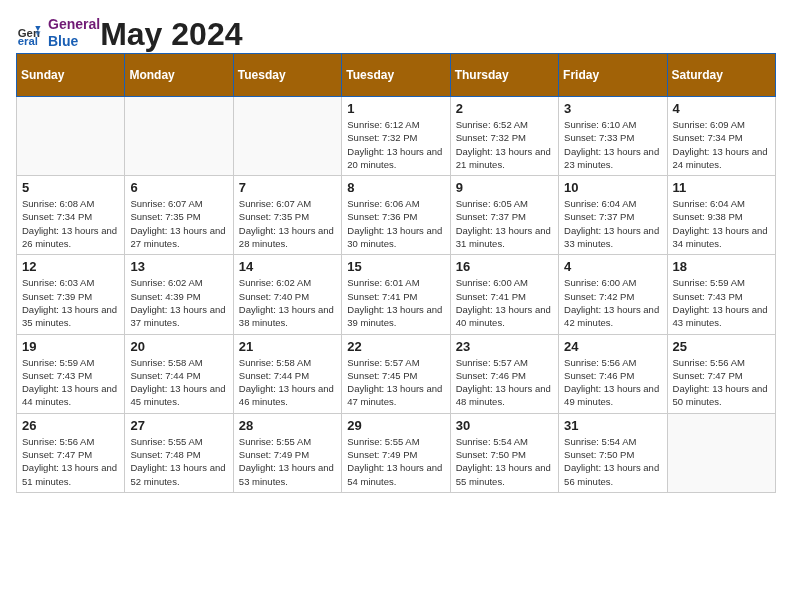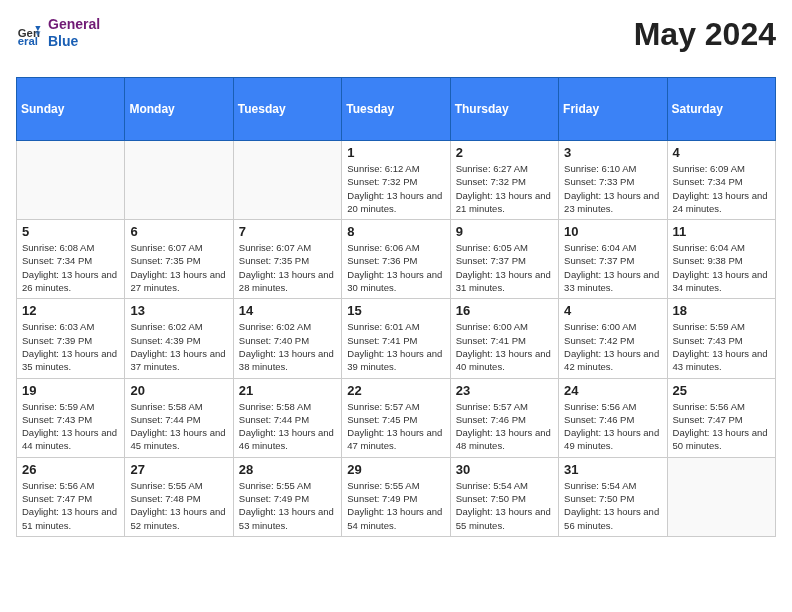--- a/index.html
+++ b/index.html
@@ -5,23 +5,22 @@
     * { margin: 0; padding: 0; box-sizing: border-box; }
     body {
       font-family: Arial, sans-serif;
       background: #fff;
       width: 792px;
       min-height: 612px;
       padding: 16px;
     }
     .header {
       display: flex;
-      justify-content: space-between;
       align-items: flex-start;
-      margin-bottom: 24px;
+      margin-bottom: 0;
     }
     .logo {
       display: flex;
       align-items: center;
       gap: 4px;
     }
     .logo-text {
       display: flex;
       flex-direction: column;
       font-size: 14px;
@@ -45,24 +44,24 @@
     .title-location {
       font-size: 16px;
       color: #444;
     }
     .calendar {
       width: 100%;
       border-collapse: collapse;
       border: 1px solid #ccc;
     }
     .calendar th {
-      background: #3b82f6;
+      background: #a16207;
       color: #fff;
       font-size: 12px;
-      padding: 24px 4px;
+      padding: 14px 4px;
       text-align: left;
       border: 1px solid #1a5fb4;
       font-weight: bold;
     }
     .calendar td {
       vertical-align: top;
       border: 1px solid #ccc;
       padding: 4px 5px;
       width: 108px;
       min-height: 80px;
@@ -125,21 +124,21 @@
         <td class="empty"></td>
         <td>
           <div class="day-number">1</div>
           <div class="day-info">Sunrise: 6:12 AM
 Sunset: 7:32 PM
 Daylight: 13 hours
 and 20 minutes.</div>
         </td>
         <td>
           <div class="day-number">2</div>
-          <div class="day-info">Sunrise: 6:27 AM
+          <div class="day-info">Sunrise: 6:52 AM
 Sunset: 7:32 PM
 Daylight: 13 hours
 and 21 minutes.</div>
         </td>
         <td>
           <div class="day-number">3</div>
           <div class="day-info">Sunrise: 6:10 AM
 Sunset: 7:33 PM
 Daylight: 13 hours
 and 23 minutes.</div>

